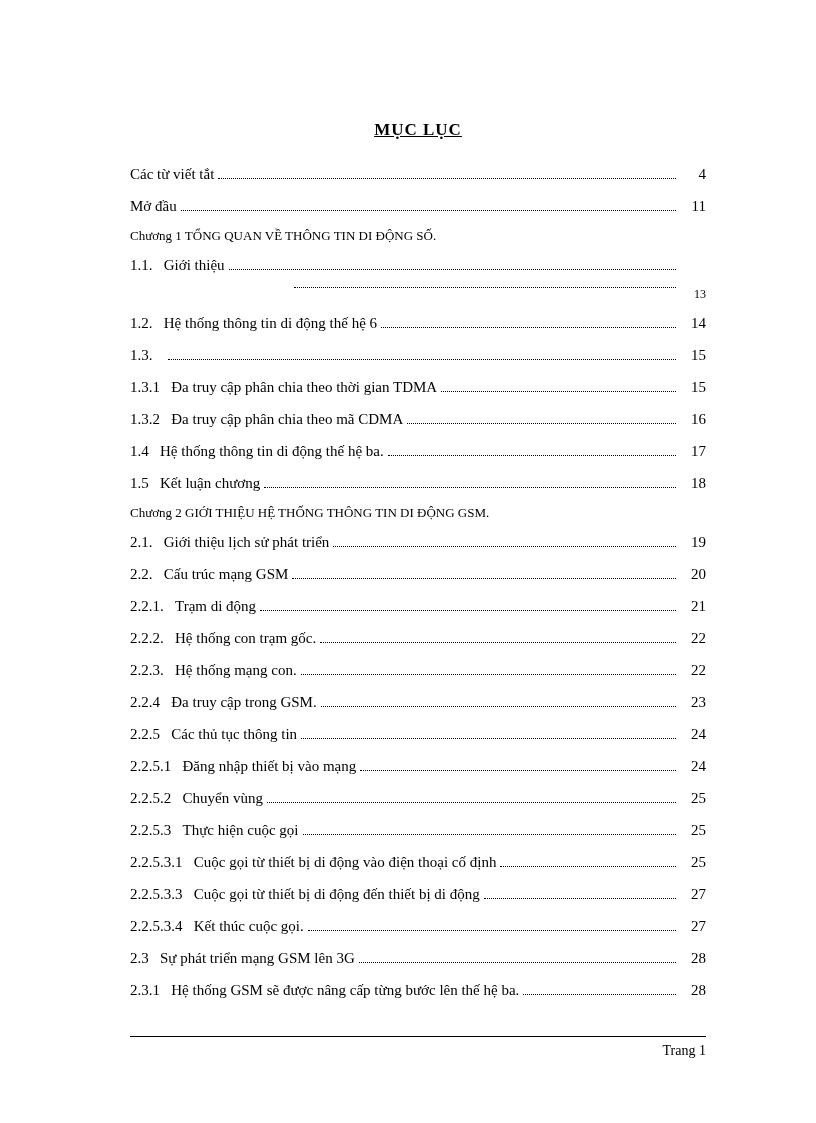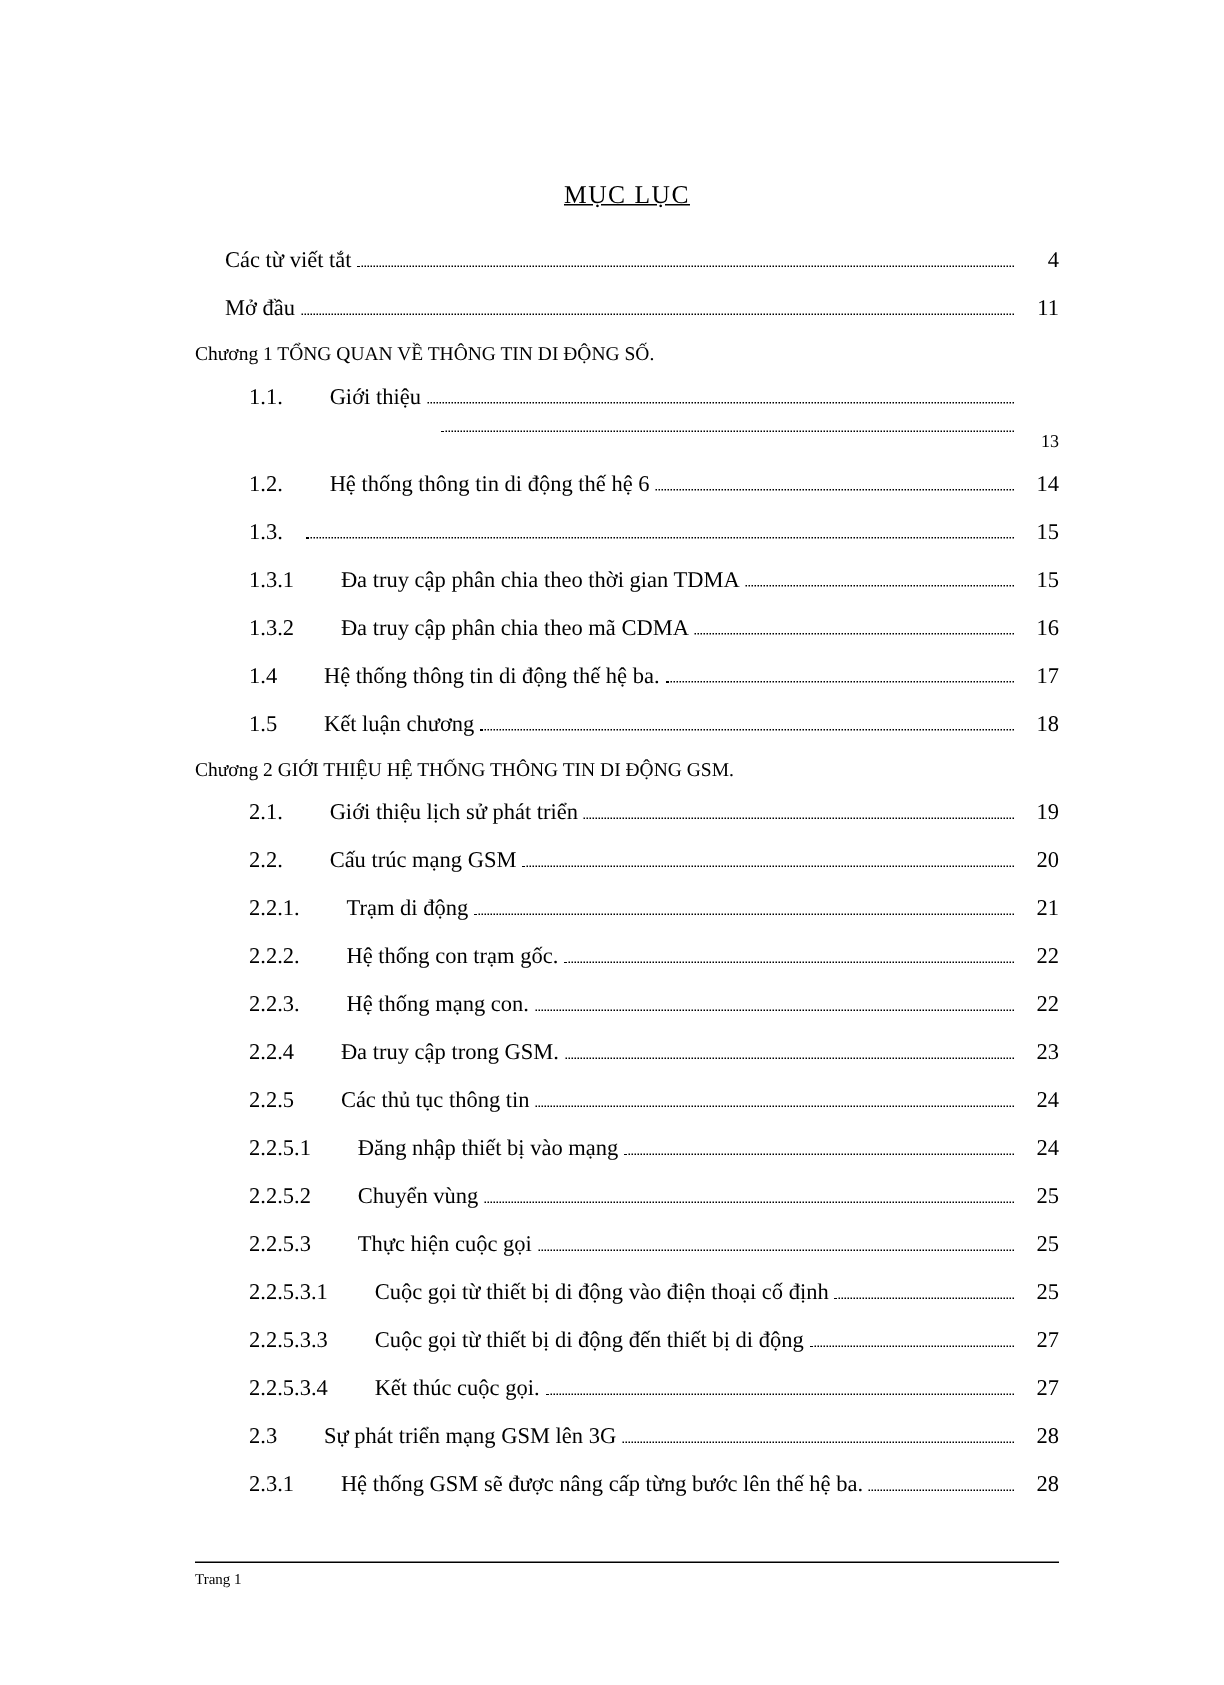--- a/index.html
+++ b/index.html
@@ -7,40 +7,39 @@
       width: 816px;
       height: 1123px;
       background: #fff;
       font-family: "Times New Roman", Times, serif;
       color: #000;
       position: relative;
       padding: 120px 110px 0 130px;
     }
     .title {
       text-align: center;
-      font-weight: normal;
+      font-weight: bold;
       font-size: 17px;
       text-decoration: underline;
       letter-spacing: 1px;
       margin-bottom: 24px;
     }
     .toc-row {
       display: flex;
       align-items: baseline;
       font-size: 15px;
       margin-bottom: 11px;
       line-height: 1.4;
     }
     .toc-num {
       white-space: nowrap;
-      margin-left: 36px;
     }
     .toc-text {
       white-space: nowrap;
-      margin-left: 20px;
+      margin-left: 0;
     }
     .toc-dots {
       flex: 1;
       border-bottom: 1.5px dotted #000;
       margin: 0 4px 3px 4px;
       min-width: 10px;
     }
     .toc-page {
       width: 26px;
       text-align: right;
@@ -62,22 +61,22 @@
       position: absolute;
       bottom: 64px;
       left: 130px;
       right: 110px;
     }
     .footer-line {
       border-top: 1px solid #000;
       margin-bottom: 6px;
     }
     .footer-text {
-      text-align: left;
-      font-size: 10px;
+      text-align: right;
+      font-size: 14px;
     }
   </style>
 </head>
 <body>
 
 <div class="title">MỤC LỤC</div>
 
 <div id="toc-container">
     <div class="toc-row">
       <span class="toc-text">Các từ viết tắt</span>

